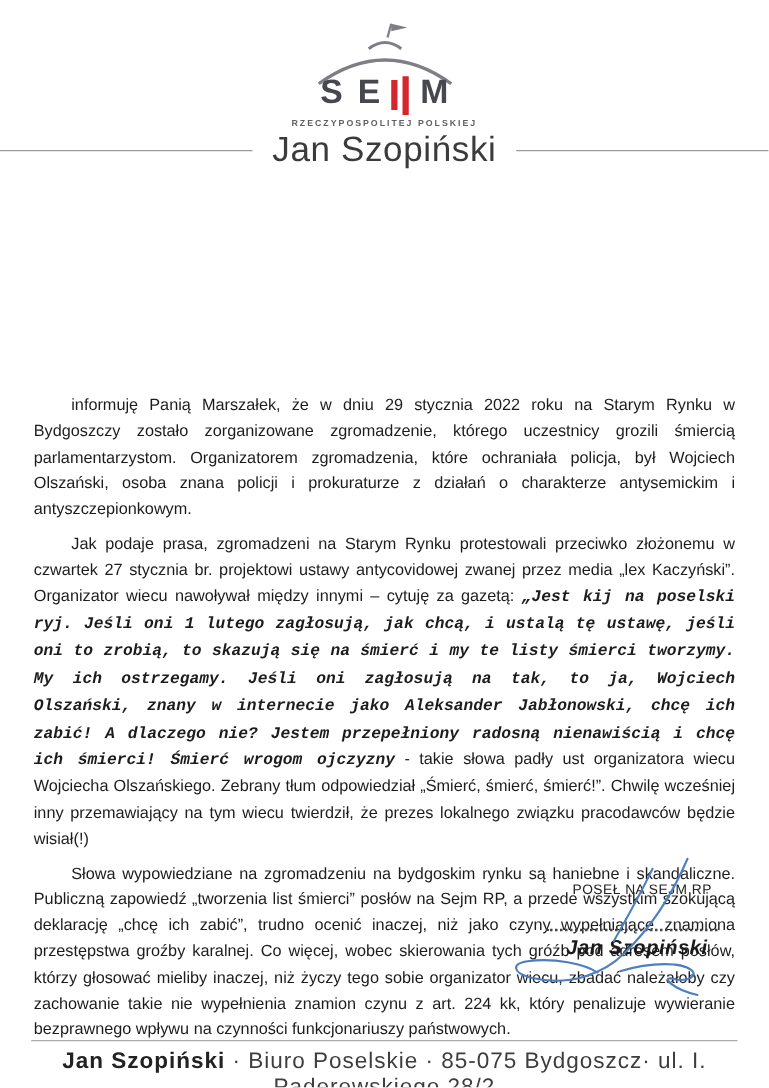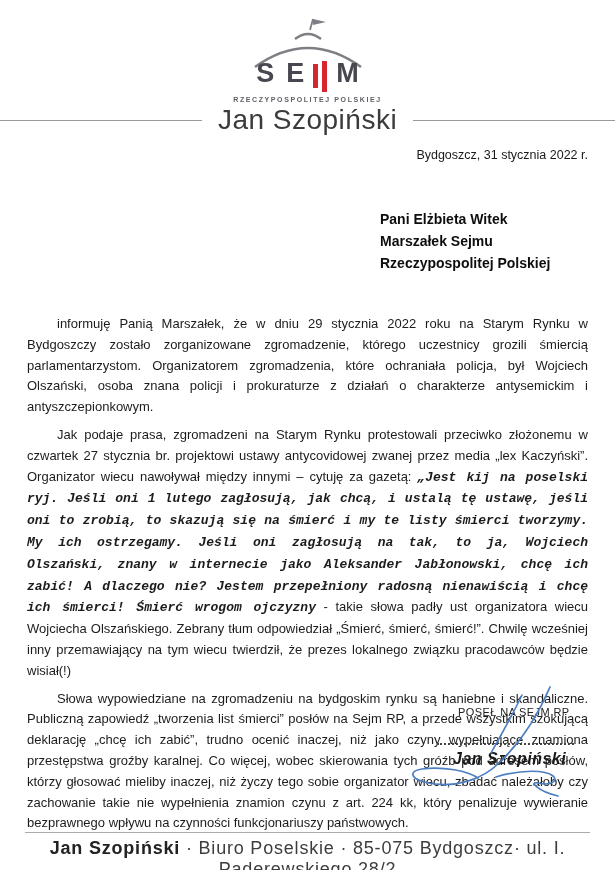--- a/index.html
+++ b/index.html
@@ -109,27 +109,21 @@
     </div>
     <div class="logo-subtitle">RZECZYPOSPOLITEJ POLSKIEJ</div>
   </div>
 
   <div class="name-rule">
     <span class="rule"></span>
     <span class="letterhead-name">Jan Szopiński</span>
     <span class="rule"></span>
   </div>
 
-  <div class="date-line">Bydgoszcz, 31 stycznia 2022 r.</div>
 
-  <div class="recipient">
-    <div>Pani Elżbieta Witek</div>
-    <div>Marszałek Sejmu</div>
-    <div>Rzeczypospolitej Polskiej</div>
-  </div>
 
   <div class="letter-body" id="body-container">
       <p><span class="regular">informuję Panią Marszałek, że w dniu 29 stycznia 2022 roku na Starym Rynku w Bydgoszczy zostało zorganizowane zgromadzenie, którego uczestnicy grozili śmiercią parlamentarzystom. Organizatorem zgromadzenia, które ochraniała policja, był Wojciech Olszański, osoba znana policji i prokuraturze z działań o charakterze antysemickim i antyszczepionkowym.</span></p>
       <p><span class="regular">Jak podaje prasa, zgromadzeni na Starym Rynku protestowali przeciwko złożonemu w czwartek 27 stycznia br. projektowi ustawy antycovidowej zwanej przez media „lex Kaczyński”. Organizator wiecu nawoływał między innymi – cytuję za gazetą: </span><span class="bold-italic">„Jest kij na poselski ryj. Jeśli oni 1 lutego zagłosują, jak chcą, i ustalą tę ustawę, jeśli oni to zrobią, to skazują się na śmierć i my te listy śmierci tworzymy. My ich ostrzegamy. Jeśli oni zagłosują na tak, to ja, Wojciech Olszański, znany w internecie jako Aleksander Jabłonowski, chcę ich zabić! A dlaczego nie? Jestem przepełniony radosną nienawiścią i chcę ich śmierci! Śmierć wrogom ojczyzny</span><span class="regular"> - takie słowa padły ust organizatora wiecu Wojciecha Olszańskiego. Zebrany tłum odpowiedział „Śmierć, śmierć, śmierć!”. Chwilę wcześniej inny przemawiający na tym wiecu twierdził, że prezes lokalnego związku pracodawców będzie wisiał(!)</span></p>
       <p><span class="regular">Słowa wypowiedziane na zgromadzeniu na bydgoskim rynku są haniebne i skandaliczne. Publiczną zapowiedź „tworzenia list śmierci” posłów na Sejm RP, a przede wszystkim szokującą deklarację „chcę ich zabić”, trudno ocenić inaczej, niż jako czyny wypełniające znamiona przestępstwa groźby karalnej. Co więcej, wobec skierowania tych gróźb pod adresem posłów, którzy głosować mieliby inaczej, niż życzy tego sobie organizator wiecu, zbadać należałoby czy zachowanie takie nie wypełnienia znamion czynu z art. 224 kk, który penalizuje wywieranie bezprawnego wpływu na czynności funkcjonariuszy państwowych.</span></p>
     </div>
 
   <div class="sig-title">POSEŁ NA SEJM RP</div>
   <div class="sig-dots"></div>
   <div class="sig-name">Jan Szopiński</div>

